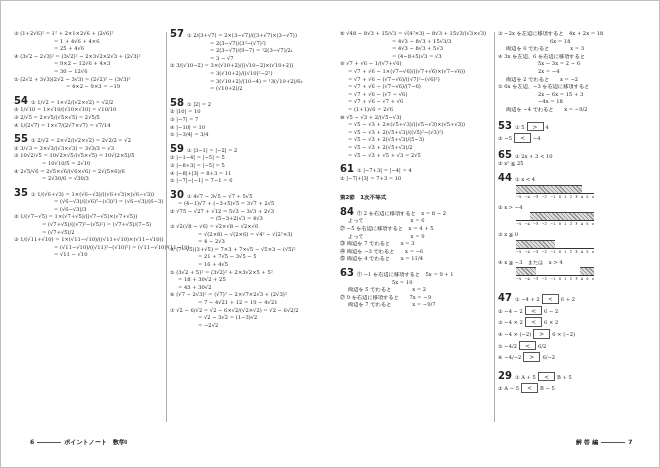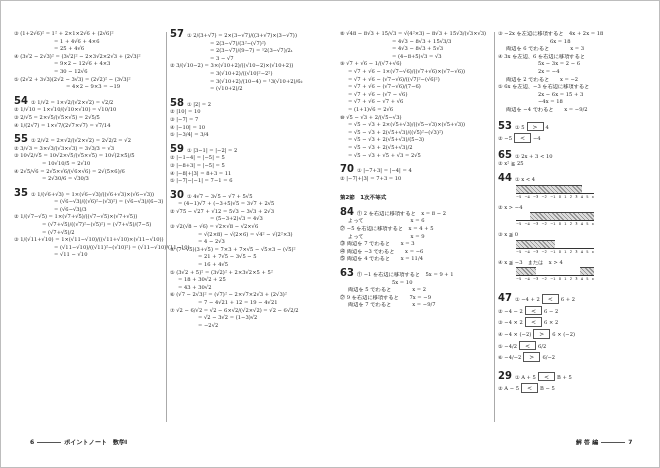--- a/index.html
+++ b/index.html
@@ -112,21 +112,21 @@
     <div class="ln ind1"><span>= √7 + √6 − (√7 − √6)</span></div>
     <div class="ln ind1"><span>= √7 + √6 − √7 + √6</span></div>
     <div class="ln ind1"><span>= (1+1)√6 = 2√6</span></div>
     <div class="ln"><span>⑩ √5 − √3 + 2/(√5−√3)</span></div>
     <div class="ln ind1"><span>= √5 − √3 + 2×(√5+√3)/((√5−√3)×(√5+√3))</span></div>
     <div class="ln ind1"><span>= √5 − √3 + 2(√5+√3)/((√5)²−(√3)²)</span></div>
     <div class="ln ind1"><span>= √5 − √3 + 2(√5+√3)/(5−3)</span></div>
     <div class="ln ind1"><span>= √5 − √3 + 2(√5+√3)/2</span></div>
     <div class="ln ind1"><span>= √5 − √3 + √5 + √3 = 2√5</span></div>
     <div class="gap"></div>
-    <div class="ln"><span class="pn">70</span><span>① |−7+3| = |−4| = 4</span></div>
+    <div class="ln"><span class="pn">61</span><span>① |−7+3| = |−4| = 4</span></div>
     <div class="ln"><span>② |−7|+|3| = 7+3 = 10</span></div>
     <div class="gap"></div>
     <div class="gap"></div>
     <div class="ln heading">第2節　1次不等式</div>
     <div class="gap"></div>
     <div class="ln"><span class="pn">84</span><span>① 2 を右辺に移項すると　x = 8 − 2</span></div>
     <div class="ln ind1"><span>よって　　　　　　　　　x = 6</span></div>
     <div class="ln"><span>② −5 を右辺に移項すると　x = 4 + 5</span></div>
     <div class="ln ind1"><span>よって　　　　　　　　　x = 9</span></div>
     <div class="ln"><span>③ 両辺を 7 でわると　　x = 3</span></div>

